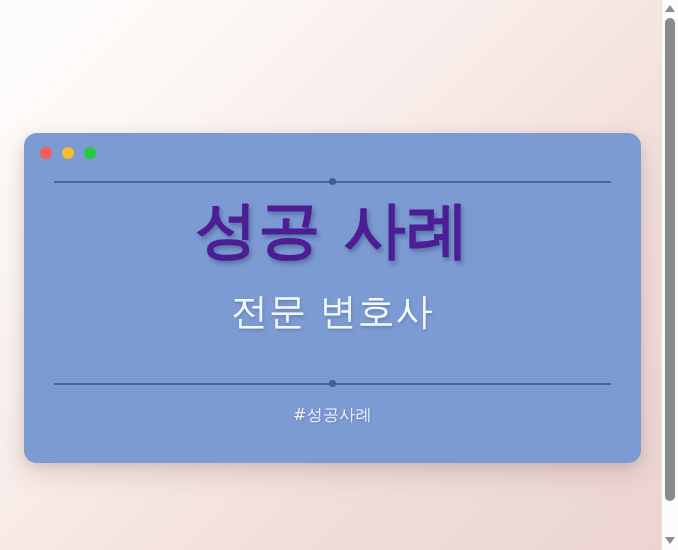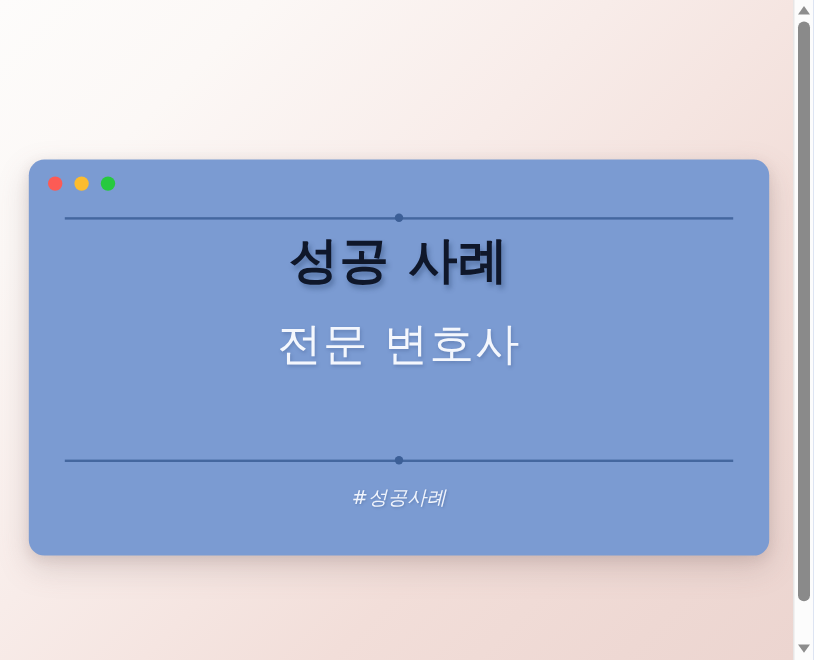--- a/index.html
+++ b/index.html
@@ -106,25 +106,25 @@
     position: absolute;
     left: 0;
     top: 60px;
     width: 617px;
     text-align: center;
   }
 
   #slide-title {
     margin: 0;
     padding: 0;
-    font-size: 41px;
+    font-size: 62px;
     font-weight: 700;
     line-height: 1.18;
     letter-spacing: 1px;
-    color: #0f172a;
+    color: #4c1d95;
     text-shadow: 2px 3px 4px rgba(45, 70, 115, 0.45);
   }
 
   #slide-subtitle {
     margin: 24px 0 0 0;
     padding: 0;
     font-size: 37px;
     font-weight: 400;
     line-height: 1.2;
     letter-spacing: 1px;
@@ -132,21 +132,20 @@
     text-shadow: 1px 2px 3px rgba(45, 70, 115, 0.28);
   }
 
   #slide-hashtag {
     position: absolute;
     left: 0;
     top: 272px;
     width: 617px;
     text-align: center;
     font-size: 16px;
-    font-style: italic;
     font-weight: 400;
     color: #f0f4fc;
     letter-spacing: 0.3px;
     text-shadow: 1px 1px 2px rgba(45, 70, 115, 0.3);
   }
 
   
   #scrollbar {
     position: absolute;
     right: 0;

